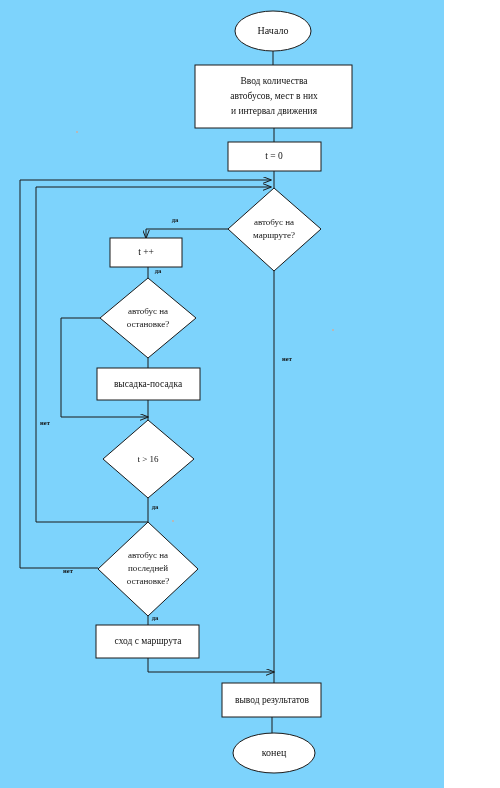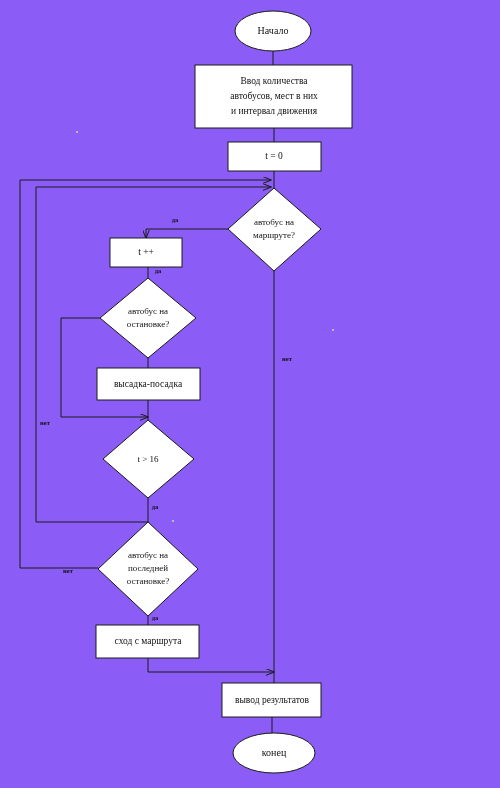--- a/index.html
+++ b/index.html
@@ -5,23 +5,23 @@
   html, body {
     margin: 0;
     padding: 0;
     background: #ffffff;
   }
   body {
     font-family: "Liberation Serif", "DejaVu Serif", serif;
   }
   #canvas {
     position: relative;
-    width: 500px;
+    width: 444px;
     height: 788px;
-    background: #8b5cf6;
+    background: #7dd3fc;
     overflow: hidden;
   }
   svg#flow {
     position: absolute;
     left: 0;
     top: 0;
     width: 500px;
     height: 788px;
   }
   .node-shape {

